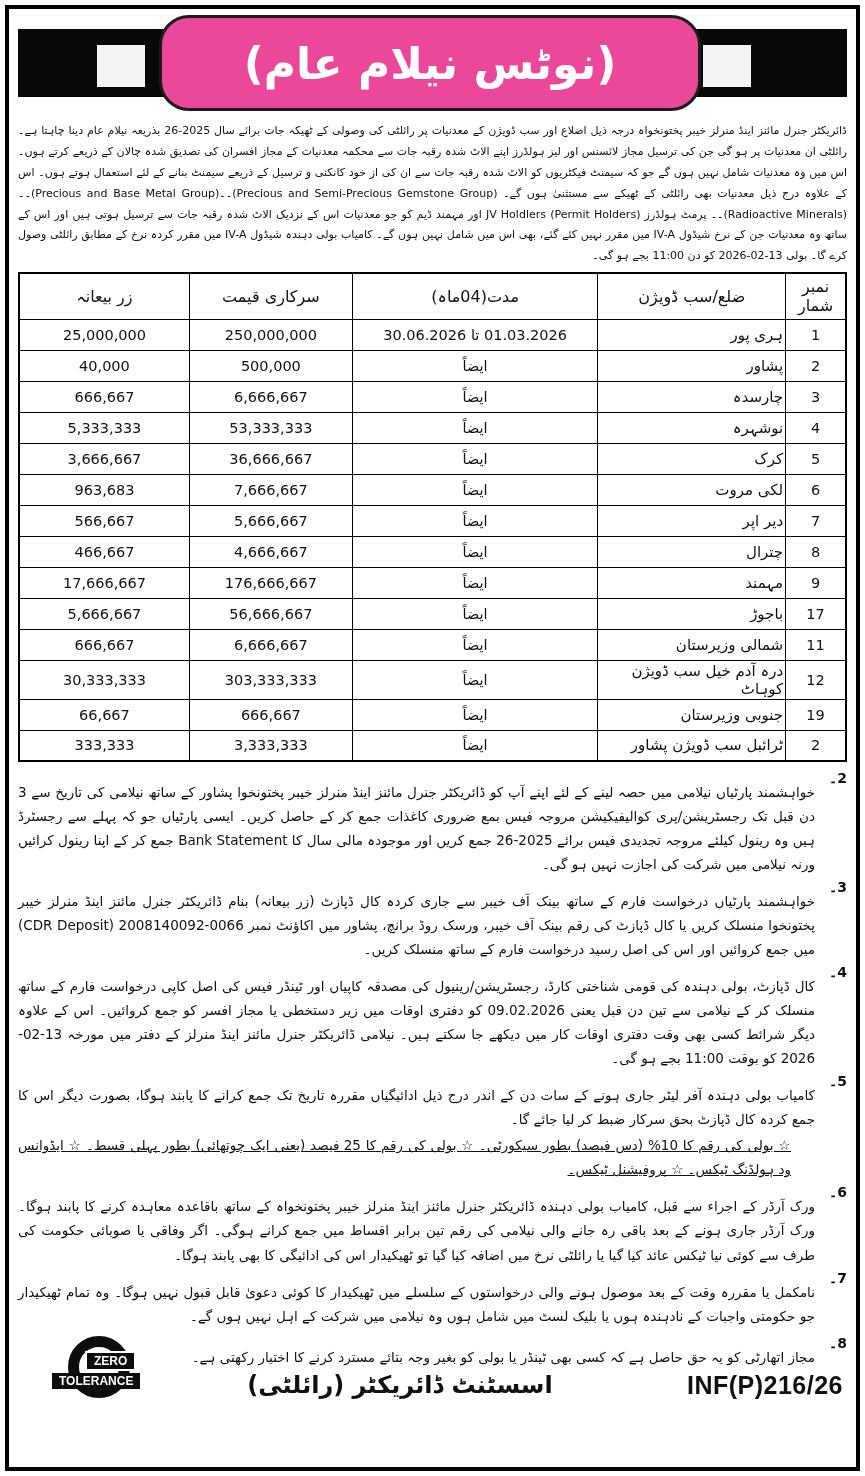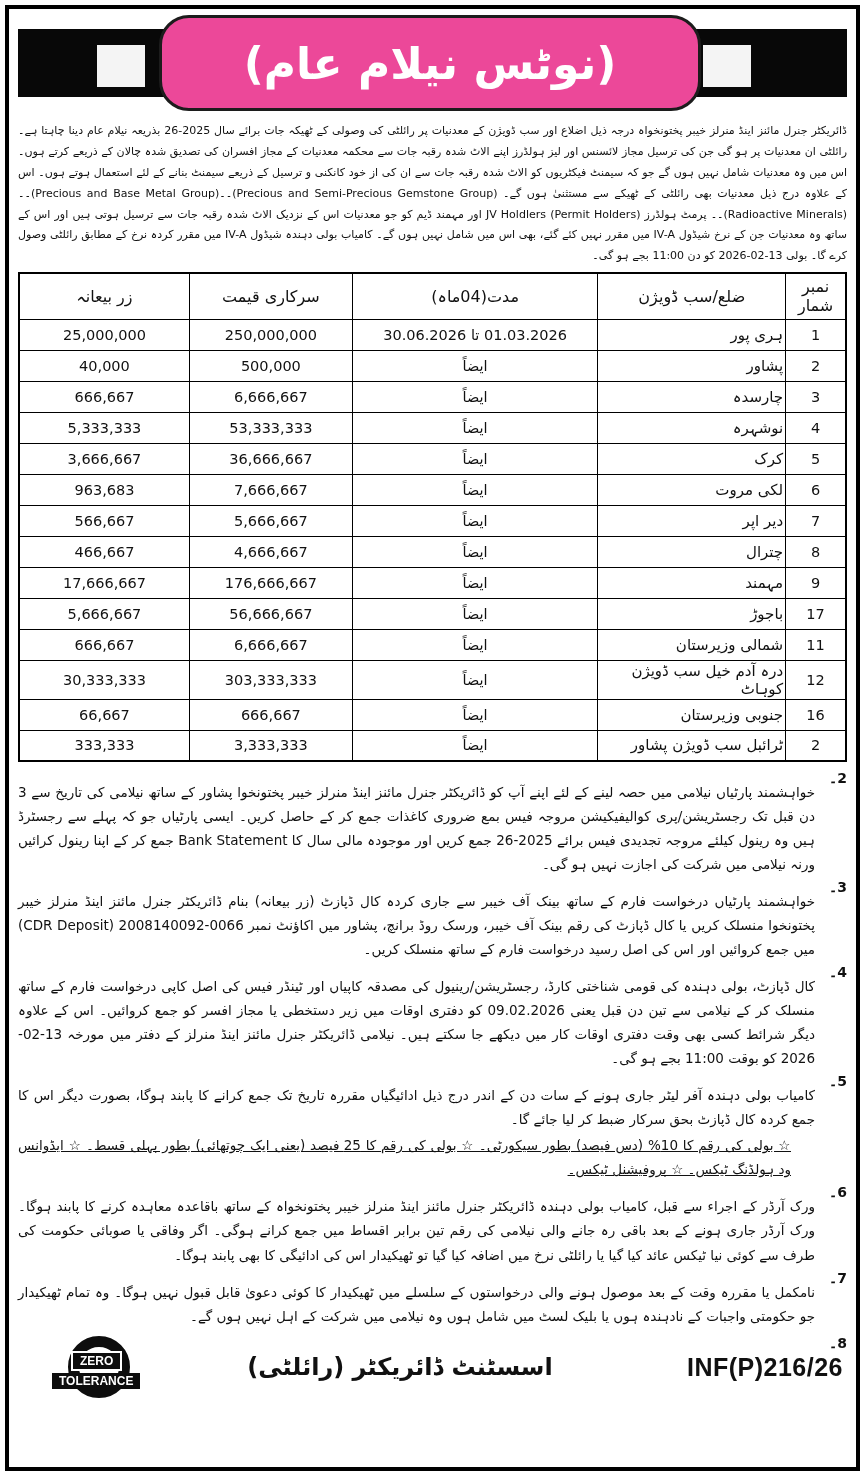--- a/index.html
+++ b/index.html
@@ -38,21 +38,21 @@
   .item .no { flex:0 0 32px; font-size:14px; font-weight:bold; padding-top:1px; }
   .item .txt { flex:1; font-size:13.5px; line-height:1.78; text-align:justify;margin-top:11px; }
   .star-line { padding-right:56px; font-size:13.5px; line-height:1.78; text-align:justify; margin-top:2px;text-decoration:underline; }
 
   
   .bottom { position:relative; flex:0 0 auto; margin-top:4px; min-height:96px; }
   .zt-logo { position:absolute; left:26px; top:4px; width:130px; height:86px; }
   .zt-ring { position:absolute; left:24px; top:0; width:62px; height:62px; border:11px solid #0d0d0d; border-radius:50%; }
   .zt-bar { position:absolute; background:#0d0d0d; color:#fff; font-weight:bold; text-align:center;
             font-family:"Liberation Sans","DejaVu Sans",sans-serif; white-space:nowrap; }
-  .zt-l1 { top:15px; left:27px; font-size:12px; padding:1px 7px; border:2px solid #fff; }
+  .zt-l1 { top:15px; left:41px; font-size:12px; padding:1px 7px; border:2px solid #fff; }
   .zt-l2 { top:37px; left:8px;  font-size:12px; padding:1px 7px; }
   .item8 { padding-left:150px; }
   .sig-row { display:flex; direction:ltr; align-items:center; margin-top:2px; }
   .sig-spacer { flex:0 0 150px; }
   .signature { flex:1; text-align:center; font-size:24px; font-weight:bold; }
   .inf-ref { flex:0 0 215px; text-align:right; direction:ltr;
              font-family:"Liberation Sans","DejaVu Sans",sans-serif;
              font-size:25px; font-weight:bold; letter-spacing:0.5px; padding-right:4px; }
 </style>
 </head>
@@ -168,21 +168,21 @@
           <td>666,667</td>
         </tr>
         <tr>
           <td>12</td>
           <td class="c-district">درہ آدم خیل سب ڈویژن کوہاٹ</td>
           <td>ایضاً</td>
           <td>303,333,333</td>
           <td>30,333,333</td>
         </tr>
         <tr>
-          <td>16</td>
+          <td>19</td>
           <td class="c-district">جنوبی وزیرستان</td>
           <td>ایضاً</td>
           <td>666,667</td>
           <td>66,667</td>
         </tr>
         <tr>
           <td>2</td>
           <td class="c-district">ٹرائبل سب ڈویژن پشاور</td>
           <td>ایضاً</td>
           <td>3,333,333</td>
@@ -221,20 +221,21 @@
 
     <div class="bottom">
       <div class="zt-logo">
         <div class="zt-ring"></div>
         <div class="zt-bar zt-l1">ZERO</div>
         <div class="zt-bar zt-l2">TOLERANCE</div>
 
       </div>
       <div class="item item8">
         <span class="no">8۔</span>
+        <div class="txt">مجاز اتھارٹی کو یہ حق حاصل ہے کہ کسی بھی ٹینڈر یا بولی کو بغیر وجہ بتائے مسترد کرنے کا اختیار رکھتی ہے۔</div>
       </div>
       <div class="sig-row">
         <span class="sig-spacer"></span>
         <span class="signature">اسسٹنٹ ڈائریکٹر (رائلٹی)</span>
         <span class="inf-ref">INF(P)216/26</span>
       </div>
     </div>
 
   </div>
 </div>

